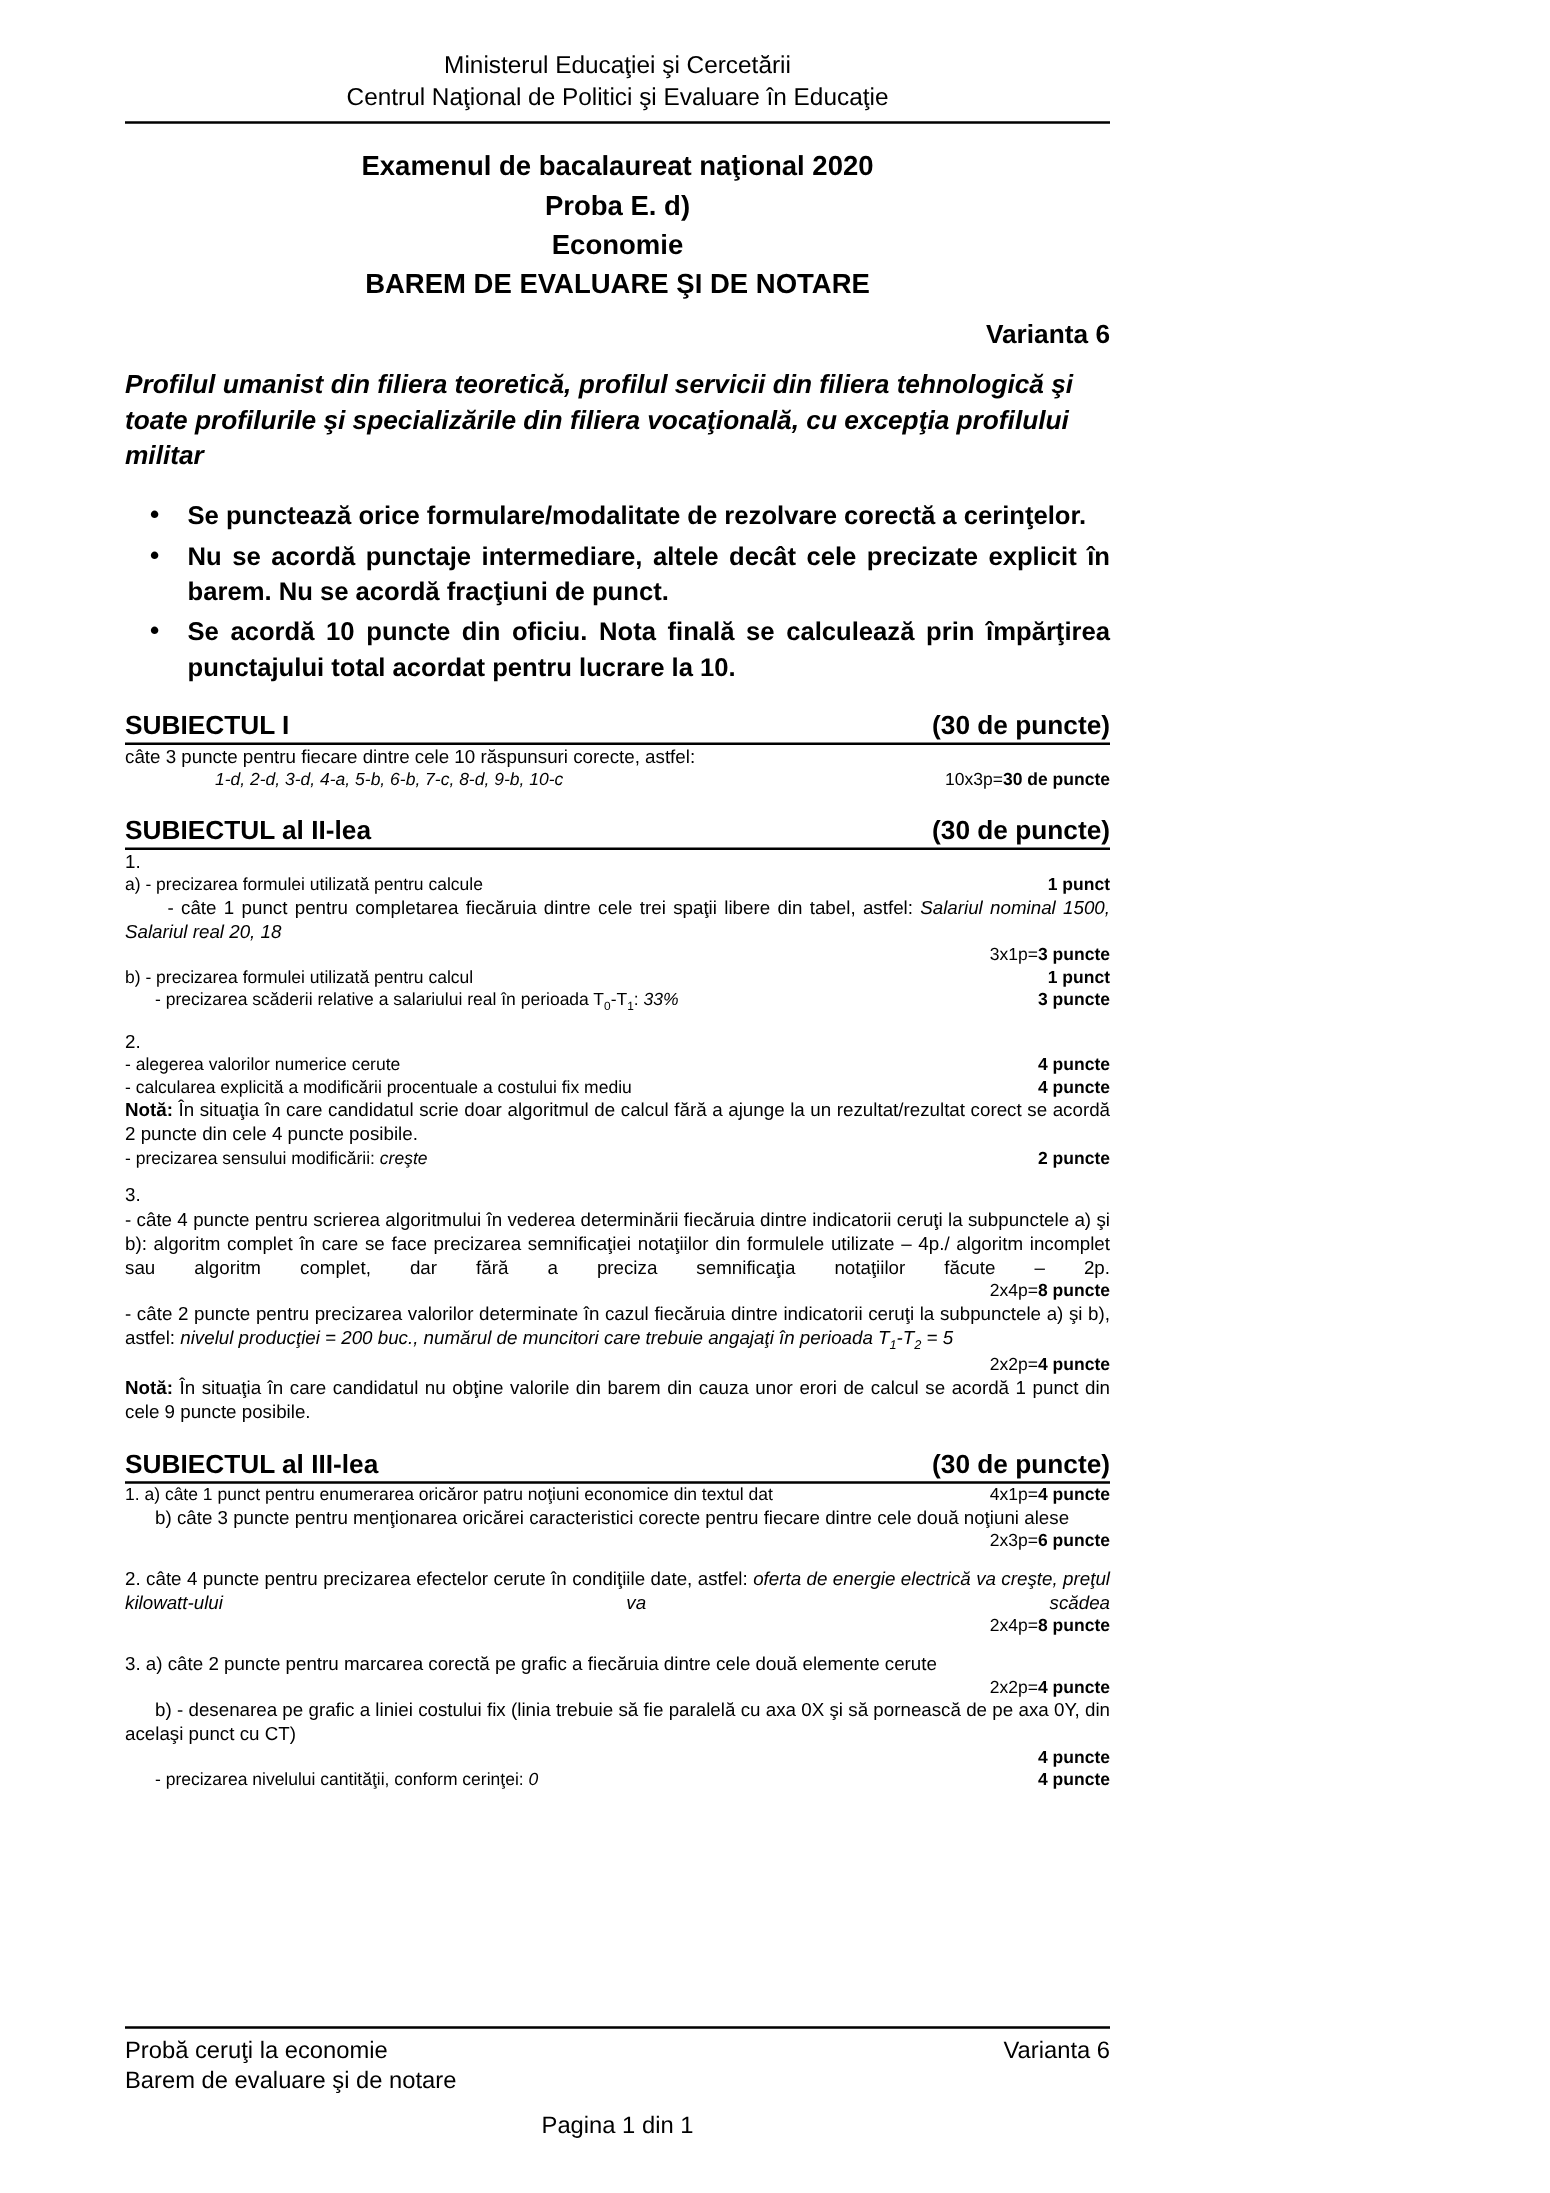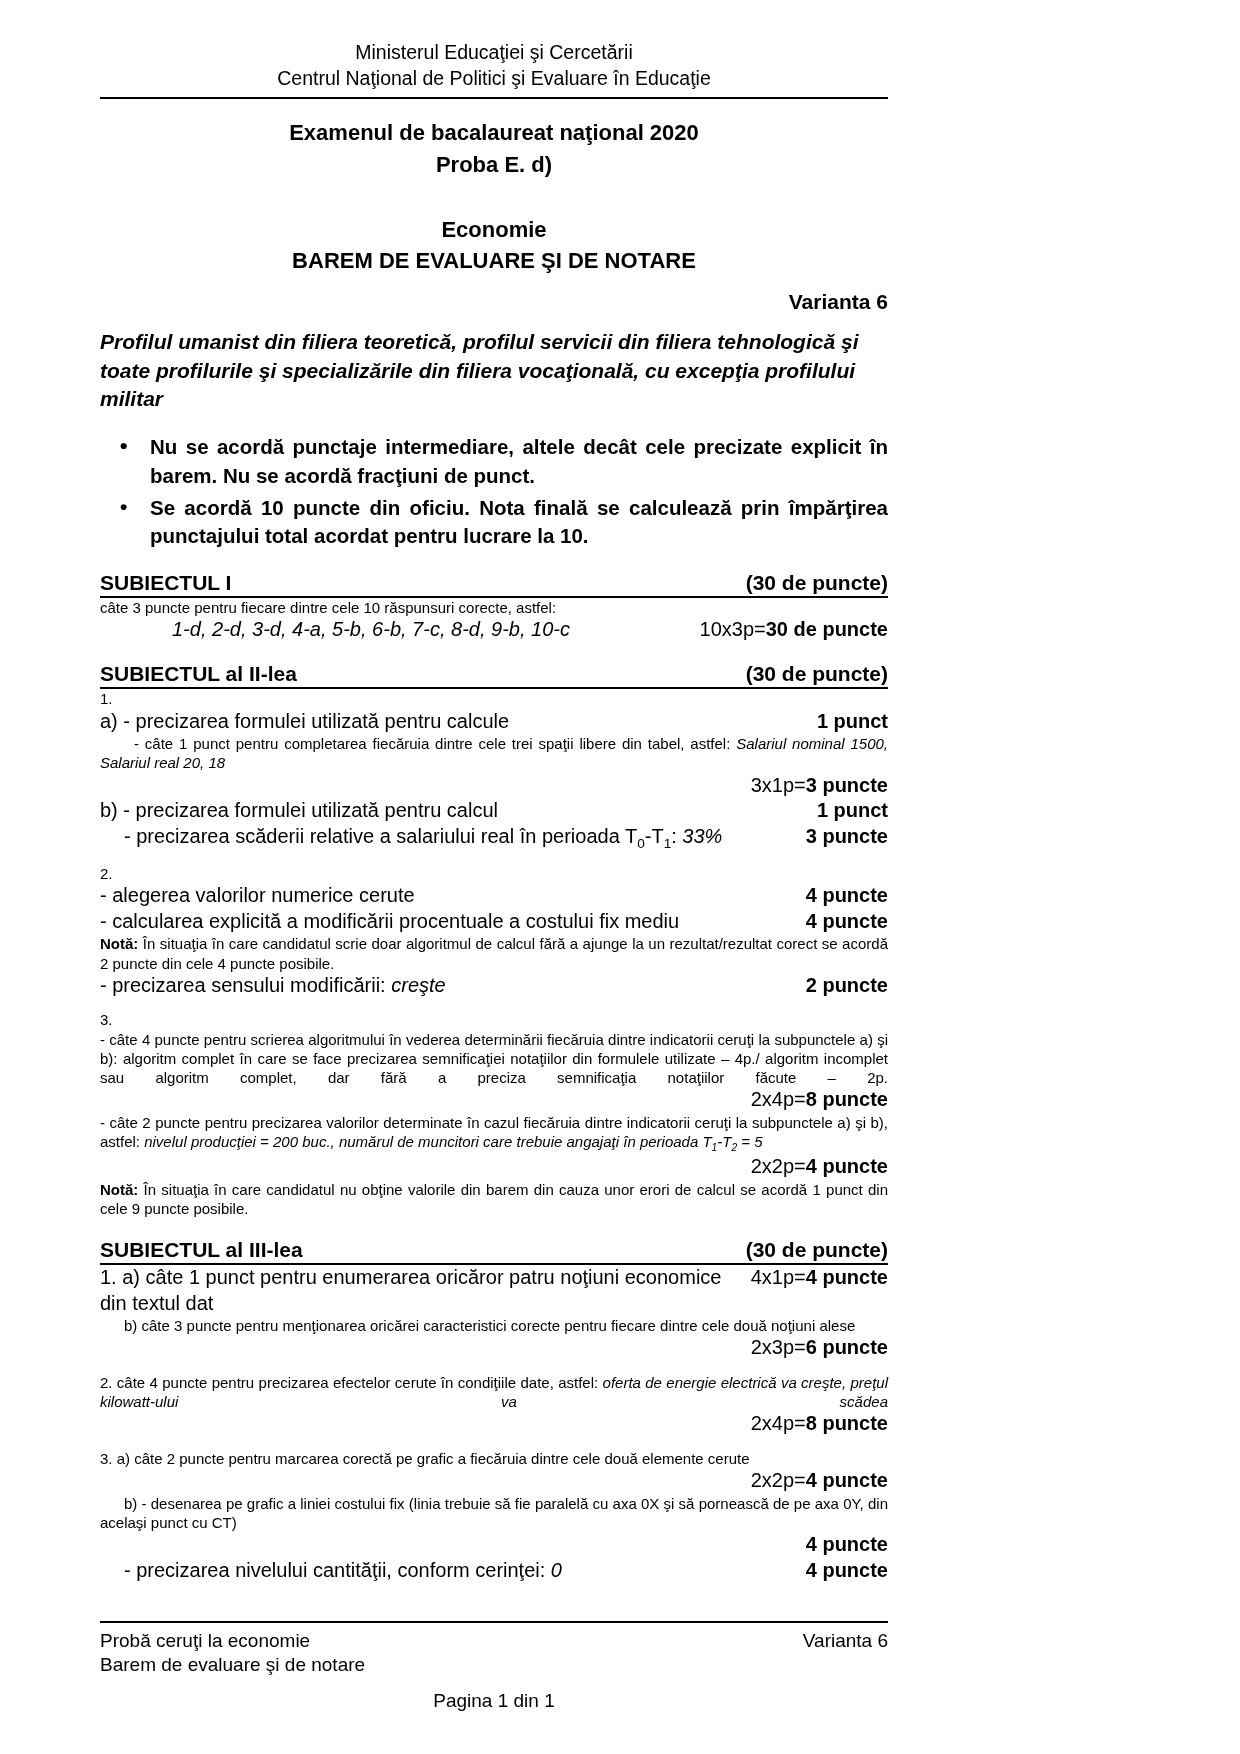--- a/index.html
+++ b/index.html
@@ -37,21 +37,20 @@
     font-weight: bold;
     font-size: 22px;
     line-height: 1.42;
     margin-top: 18px;
   }
   .subject-block {
     text-align: center;
     font-weight: bold;
     font-size: 22px;
     line-height: 1.42;
-    margin-top: 34px;
   }
   .varianta {
     text-align: right;
     font-weight: bold;
     font-size: 21px;
     margin-top: 14px;
   }
   .profil {
     font-weight: bold;
     font-style: italic;
@@ -89,21 +88,21 @@
     align-items: flex-start;
     font-weight: bold;
     font-size: 21px;
     border-bottom: 2.5px solid #000;
     padding-bottom: 1px;
     margin-top: 20px;
   }
   .sec-head span { text-decoration: none; }
   
   .line {
-    font-size: 20px;
+    font-size: 14px;
     line-height: 1.28;
     display: flex;
     justify-content: space-between;
     align-items: baseline;
     gap: 20px;
   }
   .line .txt { flex: 1 1 auto; }
   .line .pts { flex: 0 0 auto; white-space: nowrap; }
   .plain {
     font-size: 15px;
@@ -169,20 +168,21 @@
   <div class="varianta">Varianta 6</div>
 
   <div class="profil">
     <span>Profilul umanist din filiera teoretică, profilul servicii din filiera tehnologică şi toate profilurile</span>
     <span>şi specializările din filiera vocaţională, cu excepţia profilului militar</span>
   </div>
 
   <ul class="rules">
     <li>
       <span class="bullet">•</span>
+      <span>Se punctează orice formulare/modalitate de rezolvare corectă a cerinţelor.</span>
     </li>
     <li>
       <span class="bullet">•</span>
       <span>Nu se acordă punctaje intermediare, altele decât cele precizate explicit în barem. Nu se acordă fracţiuni de punct.</span>
     </li>
     <li>
       <span class="bullet">•</span>
       <span>Se acordă 10 puncte din oficiu. Nota finală se calculează prin împărţirea punctajului total acordat pentru lucrare la 10.</span>
     </li>
   </ul>

